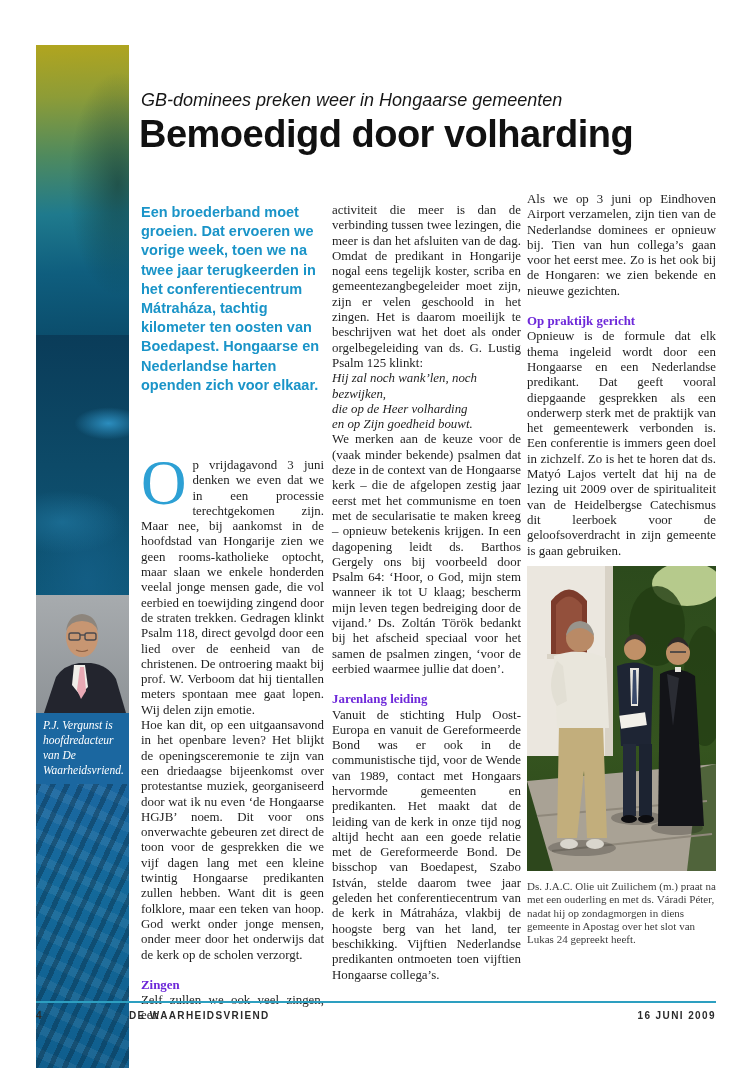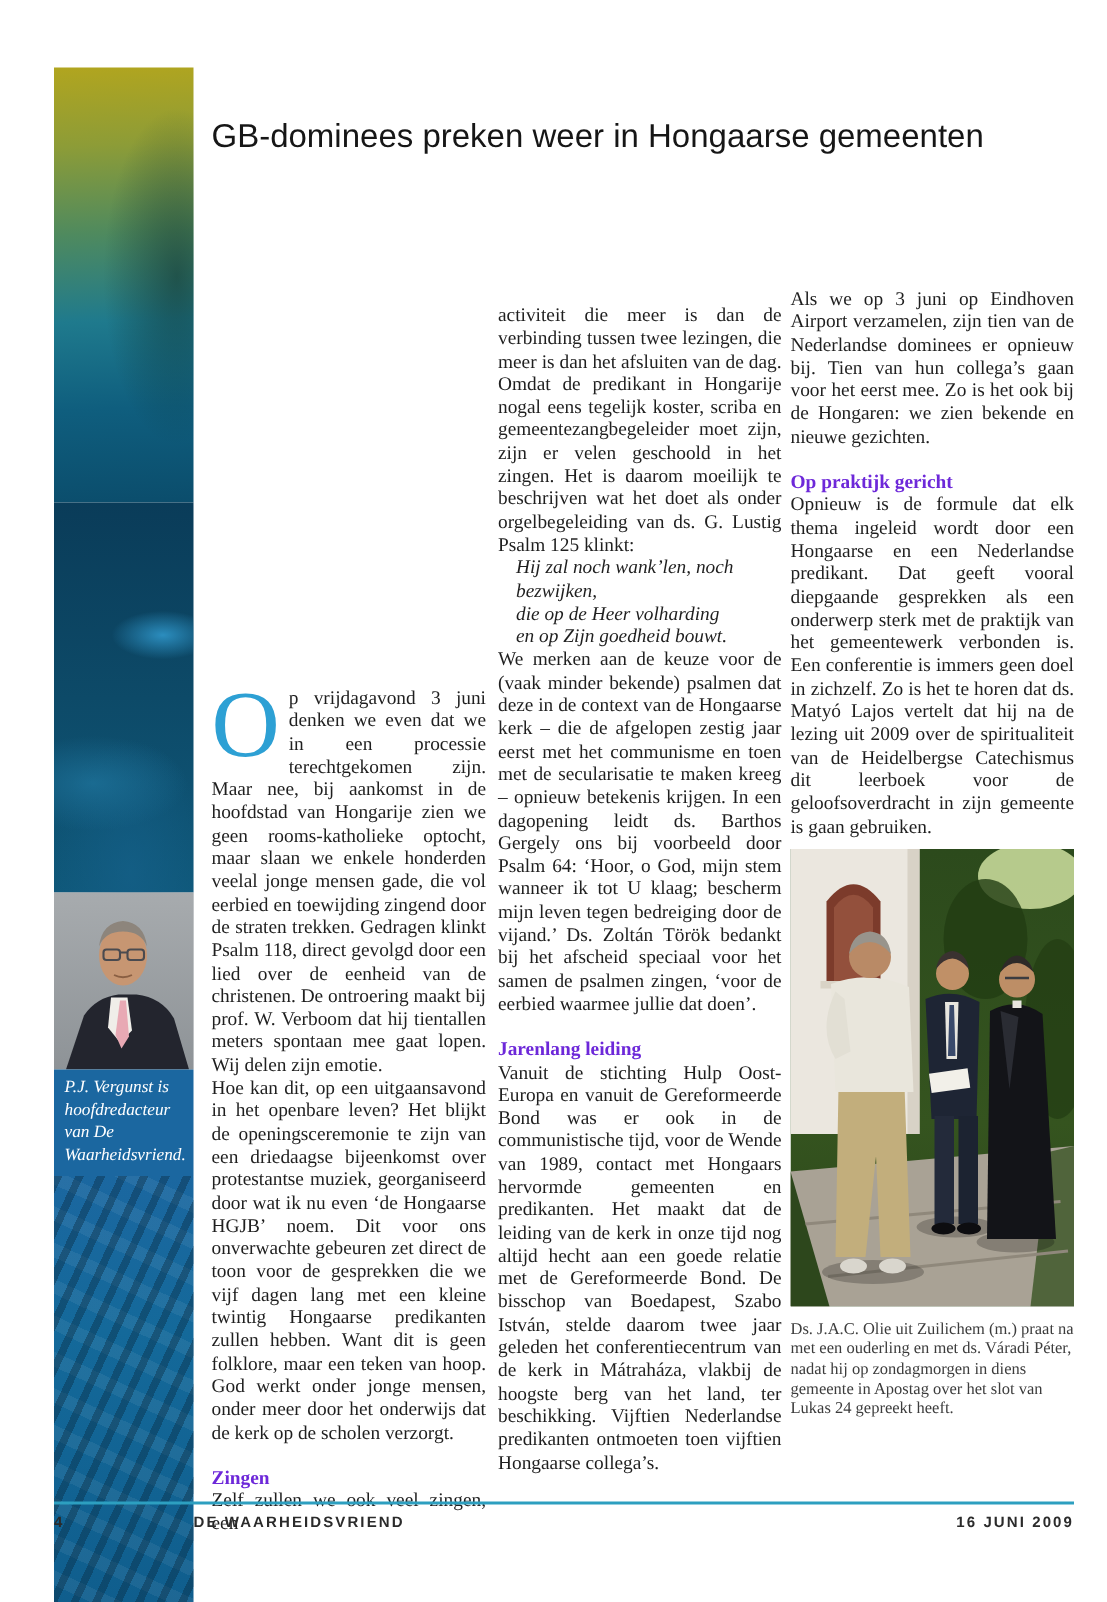--- a/index.html
+++ b/index.html
@@ -22,36 +22,36 @@
   .sb-photo svg{display:block;}
   .sb-caption{background:#1b67a0;color:#ffffff;font-style:italic;font-size:11.5px;line-height:15px;
     padding:5px 6px 6px 7px;}
   .sb-paper{flex:1;
     background:
       repeating-linear-gradient(115deg, rgba(8,38,58,0.38) 0 5px, rgba(8,38,58,0) 5px 13px),
       repeating-linear-gradient(25deg, rgba(255,255,255,0.06) 0 9px, rgba(255,255,255,0) 9px 22px),
       linear-gradient(180deg,#1b67a0,#14699a 35%,#0f5d8c 100%);}
 
   
-  .kicker{position:absolute;left:141px;top:78px;width:580px;
-    font-family:"Liberation Sans",sans-serif;font-size:22px;color:#161616;}
+  .kicker{position:absolute;left:141px;top:90px;width:580px;
+    font-family:"Liberation Sans",sans-serif;font-style:italic;font-size:18px;color:#161616;}
   .title{position:absolute;left:139px;top:113px;width:590px;margin:0;
     font-family:"Liberation Sans",sans-serif;font-weight:bold;font-size:38px;letter-spacing:-0.5px;color:#111111;}
   .intro{position:absolute;left:141px;top:203px;width:181px;
     font-family:"Liberation Sans",sans-serif;font-weight:bold;font-size:14.5px;line-height:19.2px;color:#1a94c8;}
 
   
   .col{position:absolute;font-size:12.9px;line-height:15.3px;text-align:justify;}
   .col1{left:141px;top:458px;width:183px;}
   .col2{left:332px;top:203px;width:189px;}
   .col3{left:527px;top:192px;width:189px;}
   .body-p{margin:0;font-family:Liberation Serif, serif;}
   .sub{margin:15px 0 0 0;font-size:12.9px;line-height:15.3px;font-weight:bold;color:#6d28d9;}
   .dropcap{float:left;font-size:63px;line-height:47px;padding:2px 6px 0 0;color:#2da0d4;}
-  .quote-line{font-style:italic;text-align:left;margin-left:12px;}
+  .quote-line{font-style:italic;text-align:left;}
 
   
   .photo-right{display:block;margin-top:7px;}
   .photo-caption{margin-top:9px;font-size:11px;line-height:13.4px;
     color:#3c3c3c;text-align:left;}
 
   
   .footer{position:absolute;left:36px;top:1001px;width:680px;border-top:2px solid #2d9fc0;
     padding-top:7px;display:flex;align-items:baseline;
     font-family:"Liberation Sans",sans-serif;font-weight:bold;font-size:10px;letter-spacing:1.4px;color:#2b2b2b;}
@@ -84,20 +84,22 @@
         <rect x="49" y="38" width="11" height="7" rx="2" fill="none" stroke="#4a4a4f" stroke-width="1.4"></rect>
         <line x1="44" y1="40" x2="49" y2="40" stroke="#4a4a4f" stroke-width="1.4"></line>
         <path d="M40 55 Q46 58 52 55" stroke="#8a5f43" stroke-width="1.2" fill="none"></path>
       </svg>
     </div>
     <div class="sb-caption">P.J. Vergunst is hoofdredacteur van De Waarheidsvriend.</div>
     <div class="sb-paper"></div>
   </aside>
 
   <div class="kicker">GB-dominees preken weer in Hongaarse gemeenten</div>
+  <h1 class="title">Bemoedigd door volharding</h1>
+  <div class="intro">Een broederband moet groeien. Dat ervoeren we vorige week, toen we na twee jaar terugkeerden in het conferentiecentrum Mátraháza, tachtig kilometer ten oosten van Boedapest. Hongaarse en Nederlandse harten openden zich voor elkaar.</div>
 
   <div class="col col1">
     <p class="body-p"><span class="dropcap">O</span><span>p vrijdagavond 3 juni denken we even dat we in een processie terechtgekomen zijn. Maar nee, bij aankomst in de hoofdstad van Hongarije zien we geen rooms-katholieke optocht, maar slaan we enkele honderden veelal jonge mensen gade, die vol eerbied en toewijding zingend door de straten trekken. Gedragen klinkt Psalm 118, direct gevolgd door een lied over de eenheid van de christenen. De ontroering maakt bij prof. W. Verboom dat hij tientallen meters spontaan mee gaat lopen. Wij delen zijn emotie.</span></p>
     <p class="body-p">Hoe kan dit, op een uitgaansavond in het openbare leven? Het blijkt de openingsceremonie te zijn van een driedaagse bijeenkomst over protestantse muziek, georganiseerd door wat ik nu even ‘de Hongaarse HGJB’ noem. Dit voor ons onverwachte gebeuren zet direct de toon voor de gesprekken die we vijf dagen lang met een kleine twintig Hongaarse predikanten zullen hebben. Want dit is geen folklore, maar een teken van hoop. God werkt onder jonge mensen, onder meer door het onderwijs dat de kerk op de scholen verzorgt.</p>
     <h3 class="sub">Zingen</h3>
     <p class="body-p">Zelf zullen we ook veel zingen, een</p>
   </div>
 
   <div class="col col2">
     <p class="body-p">activiteit die meer is dan de verbinding tussen twee lezingen, die meer is dan het afsluiten van de dag. Omdat de predikant in Hongarije nogal eens tegelijk koster, scriba en gemeentezangbegeleider moet zijn, zijn er velen geschoold in het zingen. Het is daarom moeilijk te beschrijven wat het doet als onder orgelbegeleiding van ds. G. Lustig Psalm 125 klinkt:</p>

